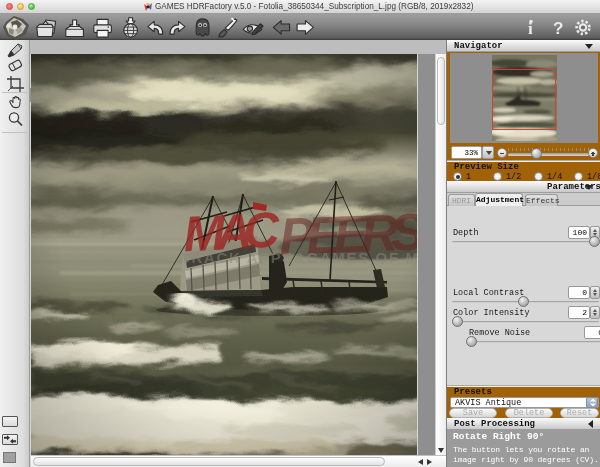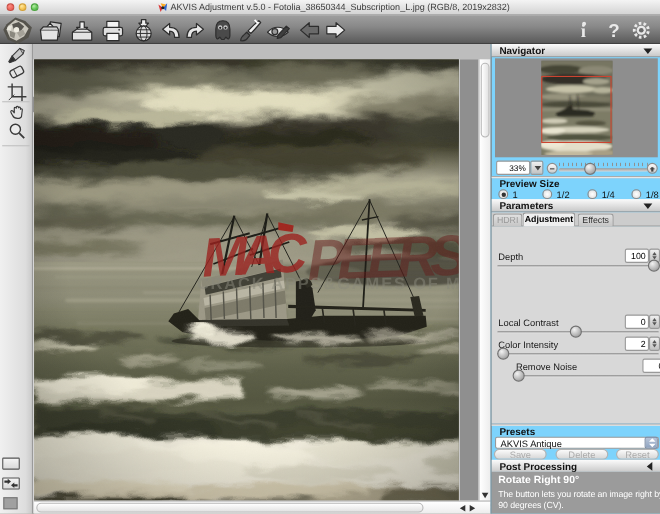--- a/index.html
+++ b/index.html
@@ -32,21 +32,21 @@
 
 
 #imgarea { left:31px; top:54px; width:386px; height:401px; background:#6f6f60; border-right:1px solid #595959; }
 #canvasgray { left:418px; top:54px; width:17px; height:401px; background:#8f8f8f; }
 #vscroll { left:435px; top:54px; width:11px; height:401px; background:linear-gradient(90deg,#ffffff,#ececec); border-left:1px solid #cccccc;}
 #vthumb { position:absolute; left:1px; top:3px; width:8px; height:68px; background:linear-gradient(90deg,#ffffff,#e2e2e2); border:1px solid #b8b8b8; border-radius:4px; }
 #hscroll { left:31px; top:455px; width:415px; height:12px; background:linear-gradient(#ffffff,#ececec); border-top:1px solid #c0c0c0; }
 #hthumb { position:absolute; left:2px; top:1px; width:352px; height:9px; background:linear-gradient(#ffffff,#e2e2e2); border:1px solid #b8b8b8; border-radius:5px; }
 
 
-#rightpanel { left:446px; top:40px; width:154px; height:427px; background:#7dd3fc; border-left:1px solid #7e7e7e; }
+#rightpanel { left:446px; top:40px; width:154px; height:427px; background:#a16207; border-left:1px solid #7e7e7e;font-family:Liberation Mono, monospace; }
 #rp { position:relative; width:100%; height:100%; }
 .rpa { position:absolute; }
 .panelhead { left:0; width:154px; height:12px; background:linear-gradient(#fbfbfb,#c9c9c9);
   border-bottom:1px solid #9e9e9e; font-size:9px; font-weight:bold; color:#111;
   padding-left:7px; line-height:12px; }
 .tri { position:absolute; right:8px; top:4px; width:0; height:0;
   border-left:4px solid transparent; border-right:4px solid transparent; border-top:5px solid #222; }
 .larr { position:absolute; right:8px; top:2px; width:0; height:0; border-top:4px solid transparent; border-bottom:4px solid transparent; border-right:5px solid #222; }
 .sephr { left:0; width:154px; height:2px; background:#ababab; border-bottom:1px solid #eeeeee; }
 
@@ -98,21 +98,21 @@
 #hint b { position:absolute; left:6px; top:2px; font-size:9.5px; }
 #hint p { position:absolute; left:6px; top:16px; font-size:8px; line-height:10px; width:150px; letter-spacing:-0.1px; }
 </style>
 </head>
 <body>
 
 <div id="titlebar" class="abs">
   <div class="tl" style="left:6px;background:radial-gradient(circle at 35% 30%,#ff8a80,#ee6a5f 60%,#d9473a);border:0.5px solid #c94a41;"></div>
   <div class="tl" style="left:17px;background:radial-gradient(circle at 35% 30%,#ffe9a0,#f5c451 60%,#dfa123);border:0.5px solid #d3a035;"></div>
   <div class="tl" style="left:28px;background:radial-gradient(circle at 35% 30%,#b8f0a8,#62c554 60%,#2fa32f);border:0.5px solid #49a33c;"></div>
-  <div id="title">AKVIS Adjustment v.5.0 - Fotolia_38650344_Subscription_L.jpg (RGB/8, 2019x2832)</div>
+  <div id="title">GAMES HDRFactory v.5.0 - Fotolia_38650344_Subscription_L.jpg (RGB/8, 2019x2832)</div>
   <svg class="abs" style="left:143px;top:2px" width="10" height="10" viewBox="0 0 10 10">
     <path d="M1,2 L5,5 L3,9 Z" fill="#d33"></path>
       <path d="M9,1 L5,5 L8,8 Z" fill="#36c"></path>
     <path d="M3,1 L5,5 L8,2 Z" fill="#fa2"></path>
       <circle cx="5" cy="5" r="1.4" fill="#222"></circle>
   </svg>
 </div>
 
 <div id="toolbar" class="abs">
   <svg class="tbi" style="left:2px;top:1px" width="30" height="26" viewBox="0 0 30 26">
@@ -555,21 +555,21 @@
   <div class="rpa sephr" style="top:120px;"></div>
   <div class="rpa" id="pslabel">Preview Size</div>
   <div class="rpa radio sel" style="left:6px;top:132px;"></div>
       <div class="rpa rlabel" style="left:19px;top:132px;">1</div>
   <div class="rpa radio" style="left:46px;top:132px;"></div>
       <div class="rpa rlabel" style="left:59px;top:132px;">1/2</div>
   <div class="rpa radio" style="left:87px;top:132px;"></div>
       <div class="rpa rlabel" style="left:100px;top:132px;">1/4</div>
   <div class="rpa radio" style="left:127px;top:132px;"></div>
       <div class="rpa rlabel" style="left:140px;top:132px;">1/8</div>
-  <div class="rpa panelhead" style="top:141px;">Parameters<span class="tri"></span></div>
+  <div class="rpa panelhead" style="top:141px;text-align:right;">Parameters<span class="tri"></span></div>
   <div class="rpa" id="paramtabs">
     <div class="ptab" id="ptab-hdri" style="left:1px;width:27px;">HDRI</div>
     <div class="ptab" id="ptab-adj" style="left:28px;width:48px;">Adjustment</div>
     <div class="ptab" style="left:78px;width:33px;">Effects</div>
   </div>
   <div class="rpa" id="params">
     <div class="prow" style="top:22px;">
           <span class="plabel">Depth</span>
           <span class="pval">100</span>
           <span class="pstep"></span>

